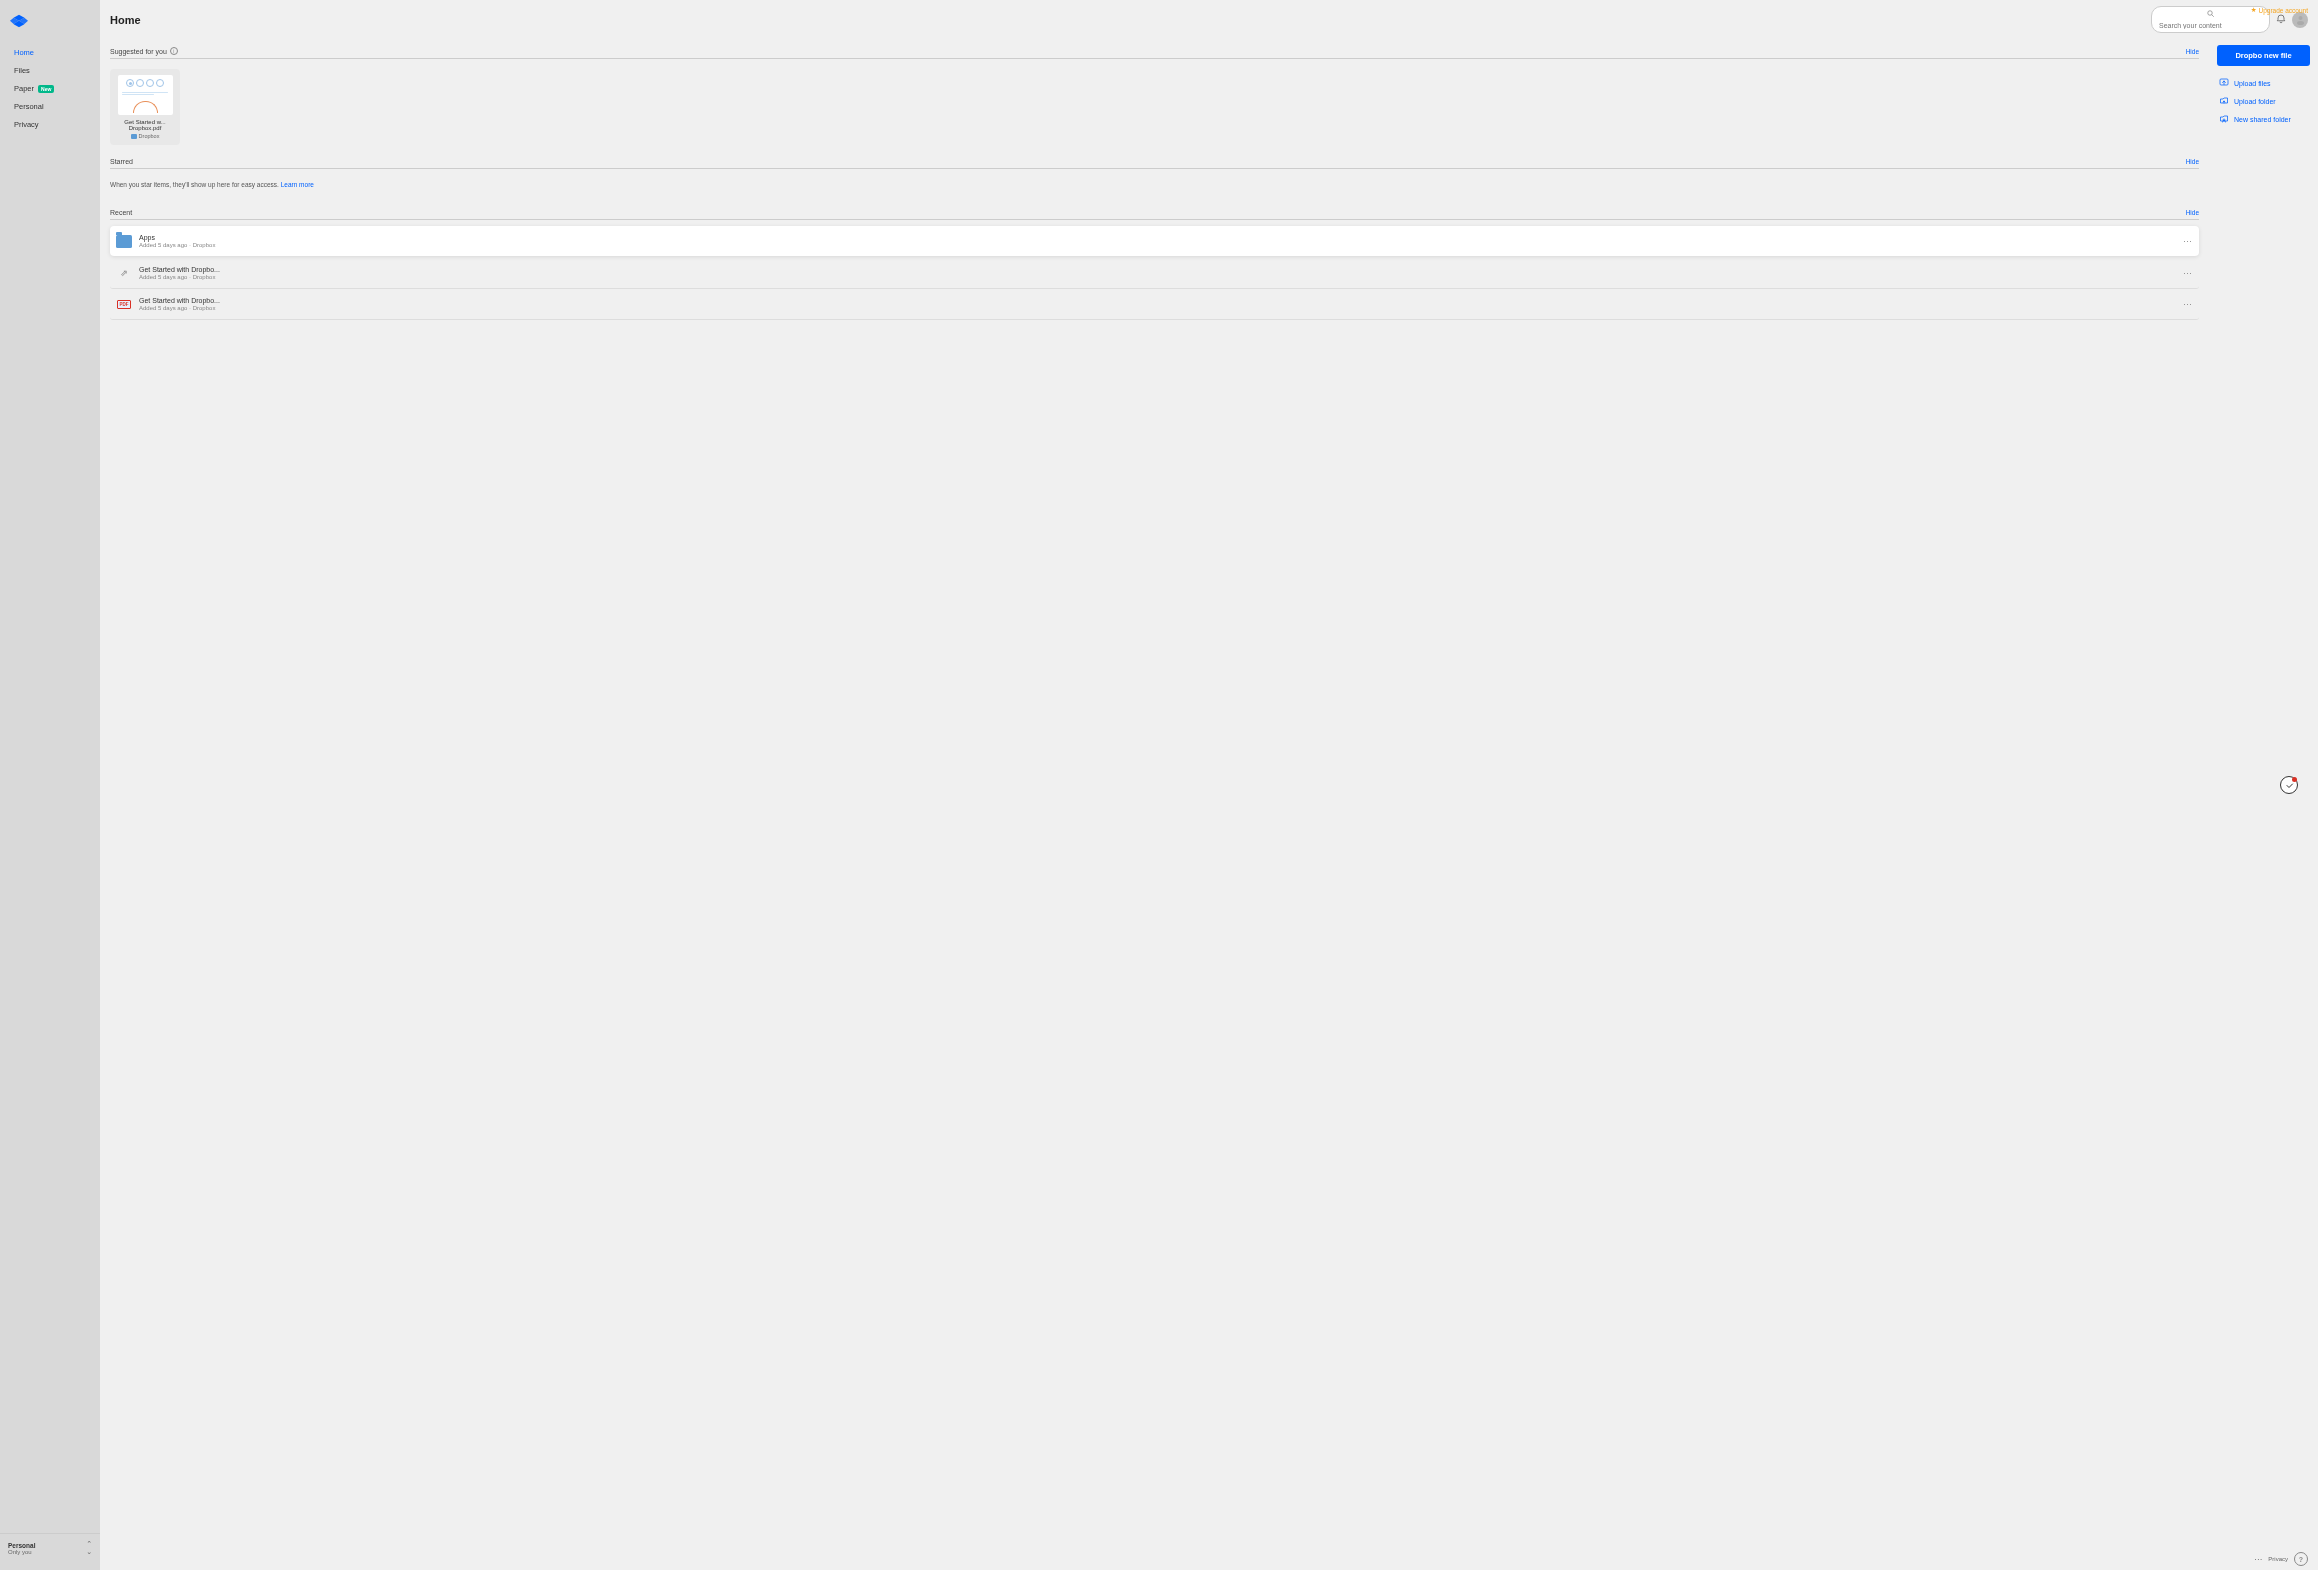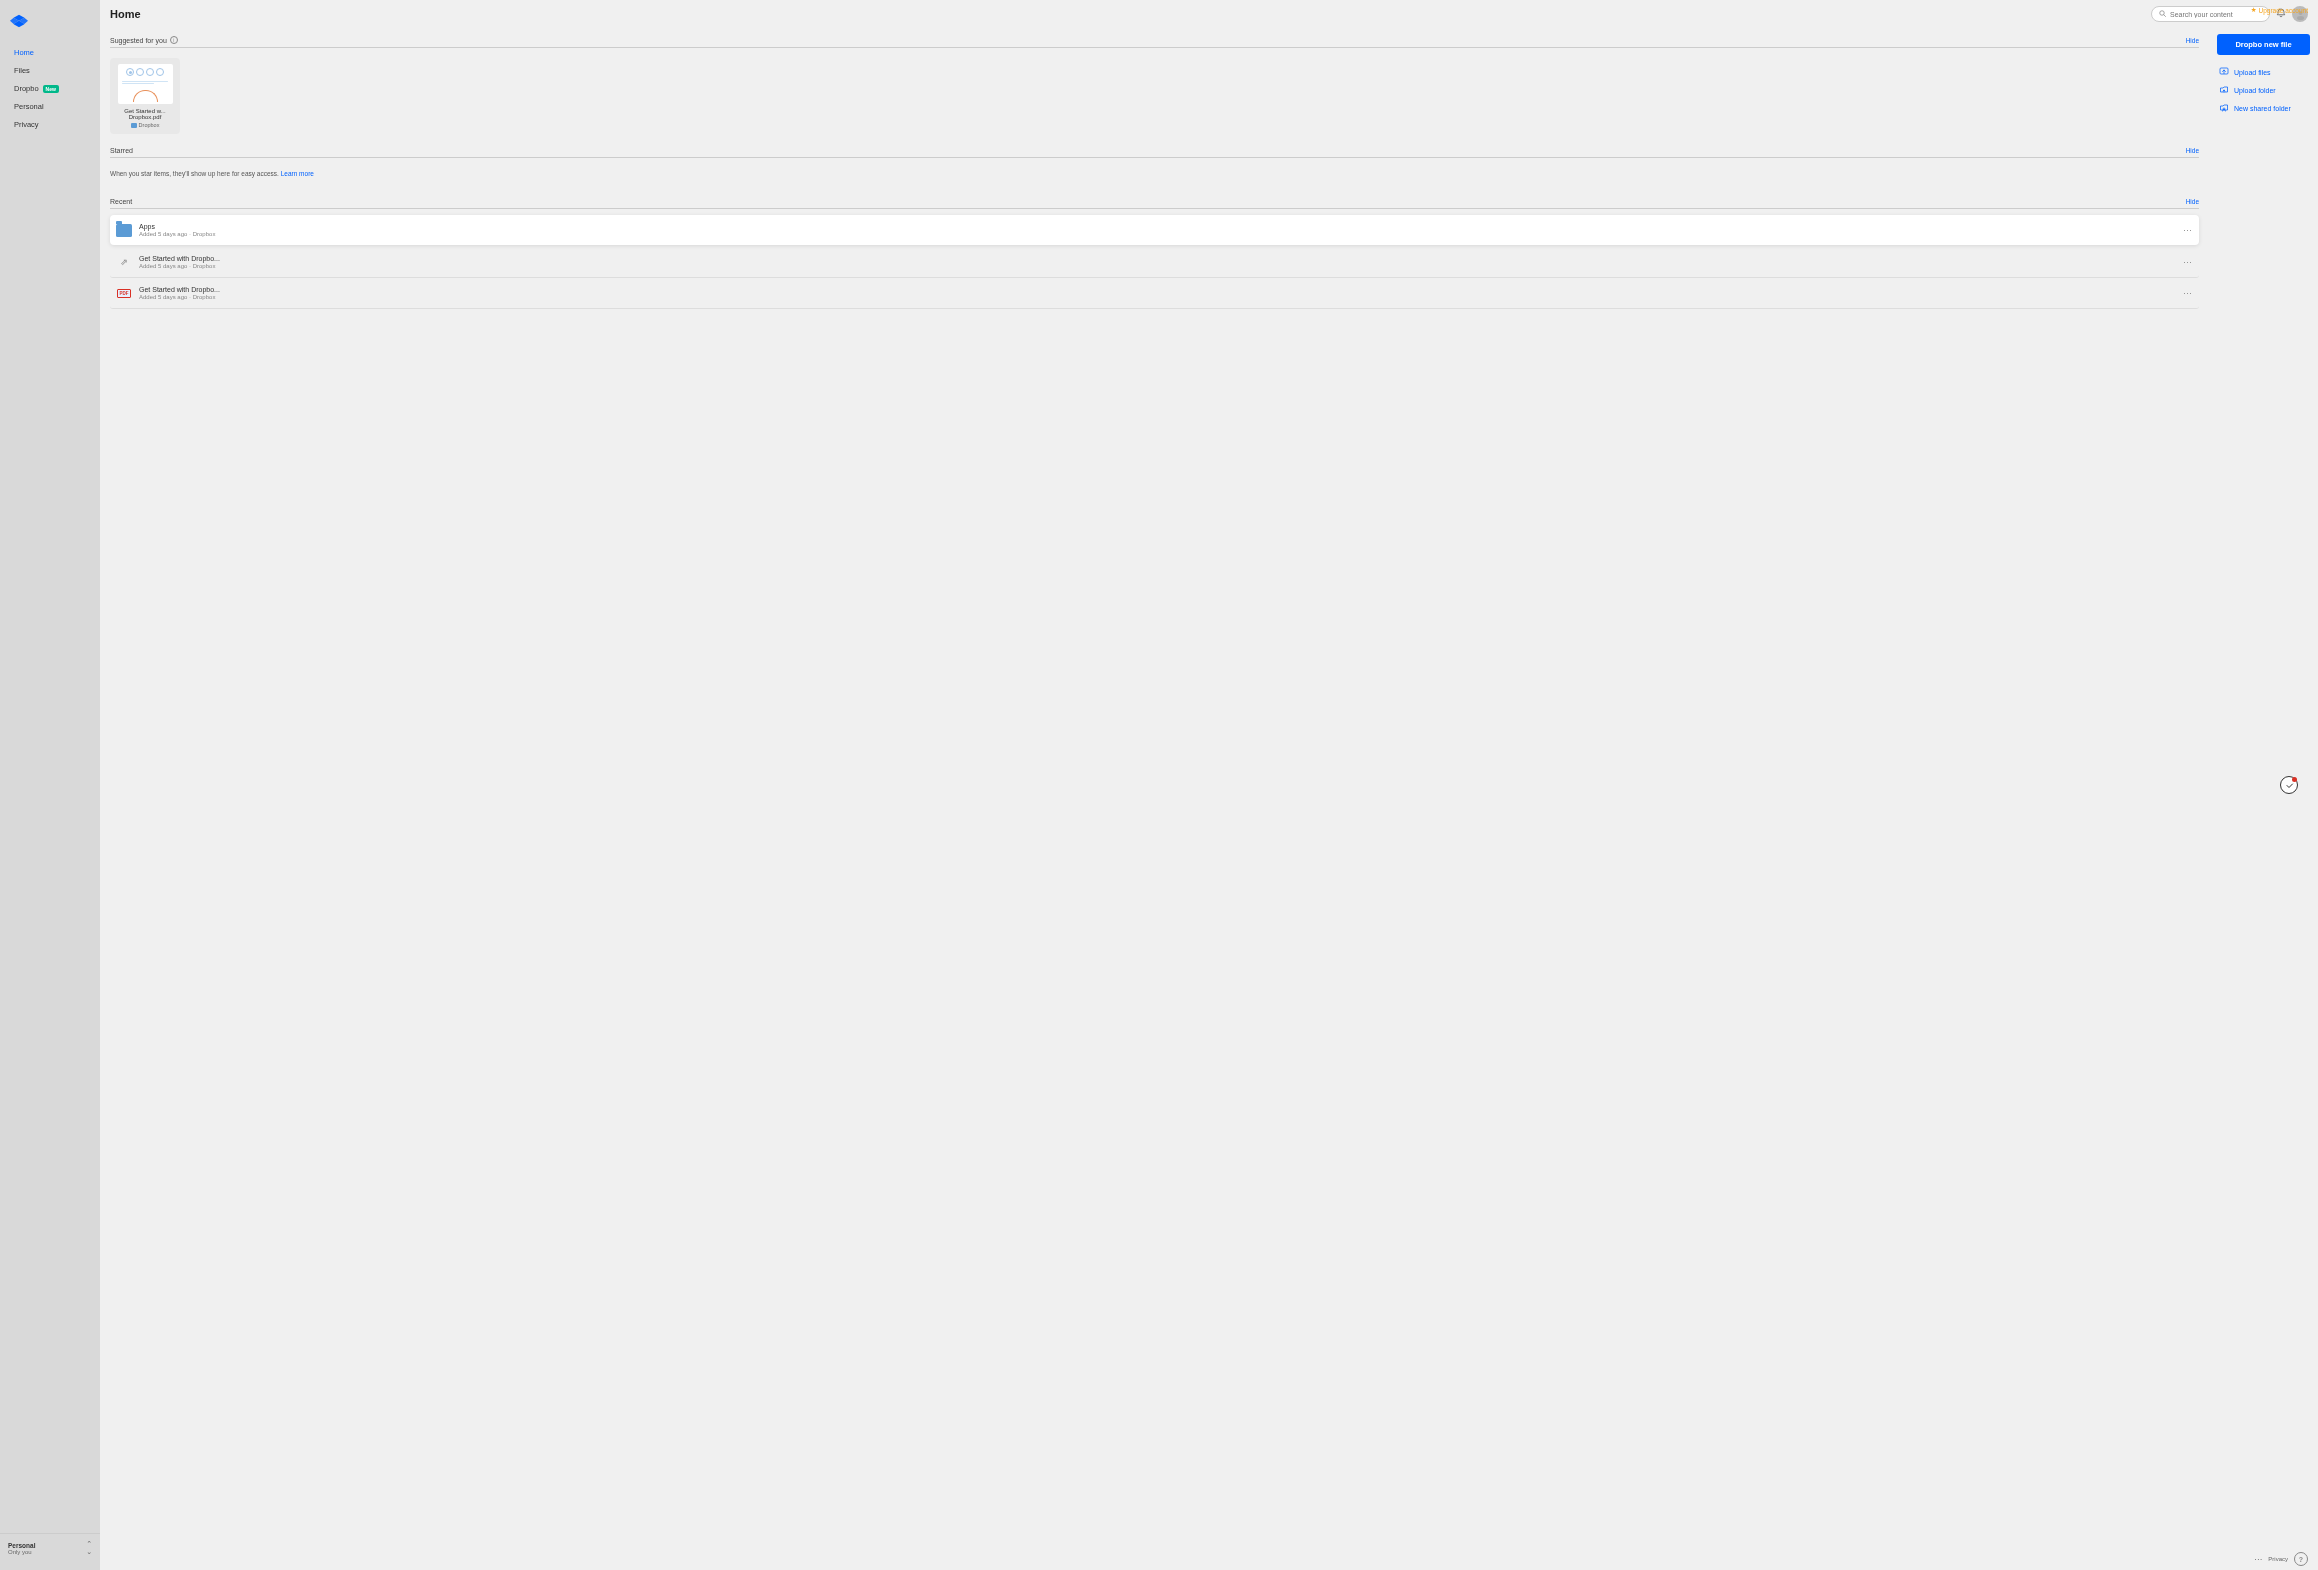--- a/index.html
+++ b/index.html
@@ -19,21 +19,21 @@
     .sidebar-footer-row { display: flex; align-items: center; justify-content: space-between; }
     .chevron-updown { color: #666; font-size: 7px; cursor: pointer; }
 
     
     .main { flex: 1; display: flex; flex-direction: column; overflow: hidden; background: #f0f0f0; }
 
     
     .topbar { display: flex; align-items: center; justify-content: space-between; padding: 6px 10px; background: #f0f0f0; }
     .topbar-left h1 { font-size: 11px; font-weight: 600; color: #222; }
     .topbar-right { display: flex; align-items: center; gap: 6px; }
-    .search-bar { display: flex; align-items: center; background: white; border: 0.5px solid #ccc; border-radius: 10px; padding: 3px 7px; gap: 4px; width: 119px; cursor: text; }
+    .search-bar { display: flex; align-items: center; background: white; border: 0.5px solid #ccc; border-radius: 10px; padding: 3px 7px; gap: 4px; width: 119px; cursor: text; flex-direction: column; }
     .search-bar input { border: none; outline: none; background: transparent; font-size: 7px; color: #333; width: 100%; }
     .search-icon-wrap { color: #888; }
     .bell-icon { font-size: 10px; color: #555; cursor: pointer; }
     .avatar { width: 16px; height: 16px; border-radius: 50%; background: #bbb; display: flex; align-items: center; justify-content: center; color: #666; font-size: 6.5px; cursor: pointer; overflow: hidden; }
     .upgrade-link { position: absolute; top: 6px; right: 10px; color: #f5a623; font-size: 6.5px; cursor: pointer; display: flex; align-items: center; gap: 2px; }
 
     
     .content-area { display: flex; flex: 1; overflow: hidden; }
     .content-main { flex: 1; overflow-y: auto; padding: 5px 10px 10px; }
     .content-sidebar { width: 109px; padding: 6px 8px; flex-shrink: 0; }
@@ -104,21 +104,21 @@
   </div>
 
   <nav class="sidebar-nav">
     <div class="sidebar-item active">
       <span>Home</span>
     </div>
     <div class="sidebar-item">
       <span>Files</span>
     </div>
     <div class="sidebar-item">
-      <span>Dropbo</span>
+      <span>Paper</span>
       <span class="badge">New</span>
     </div>
     <div class="sidebar-item">
       <span>Personal</span>
     </div>
     <div class="sidebar-item">
       <span>Privacy</span>
     </div>
   </nav>
 

